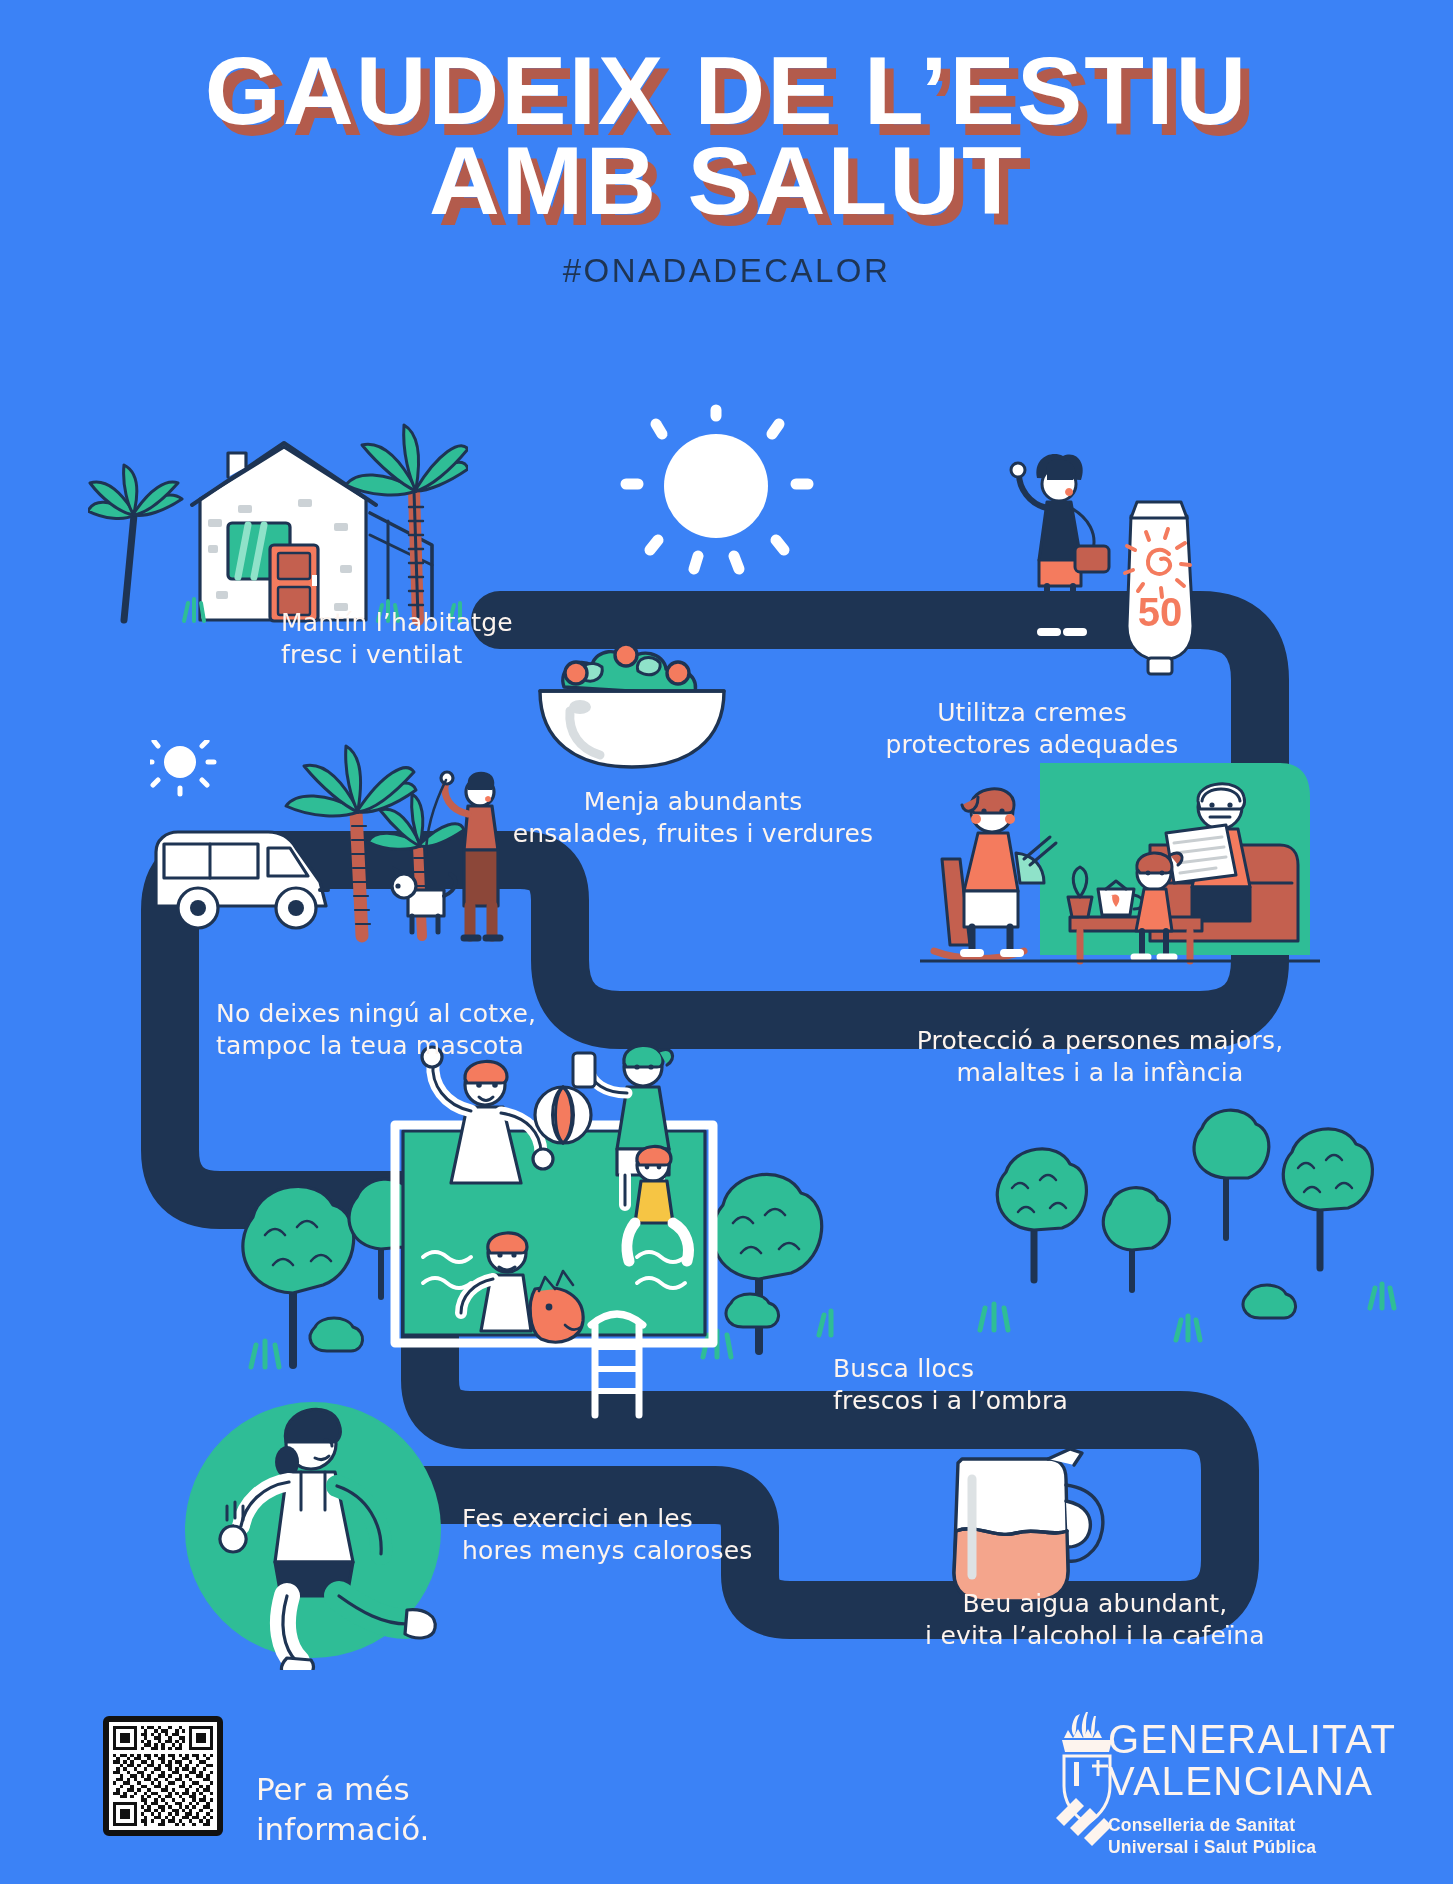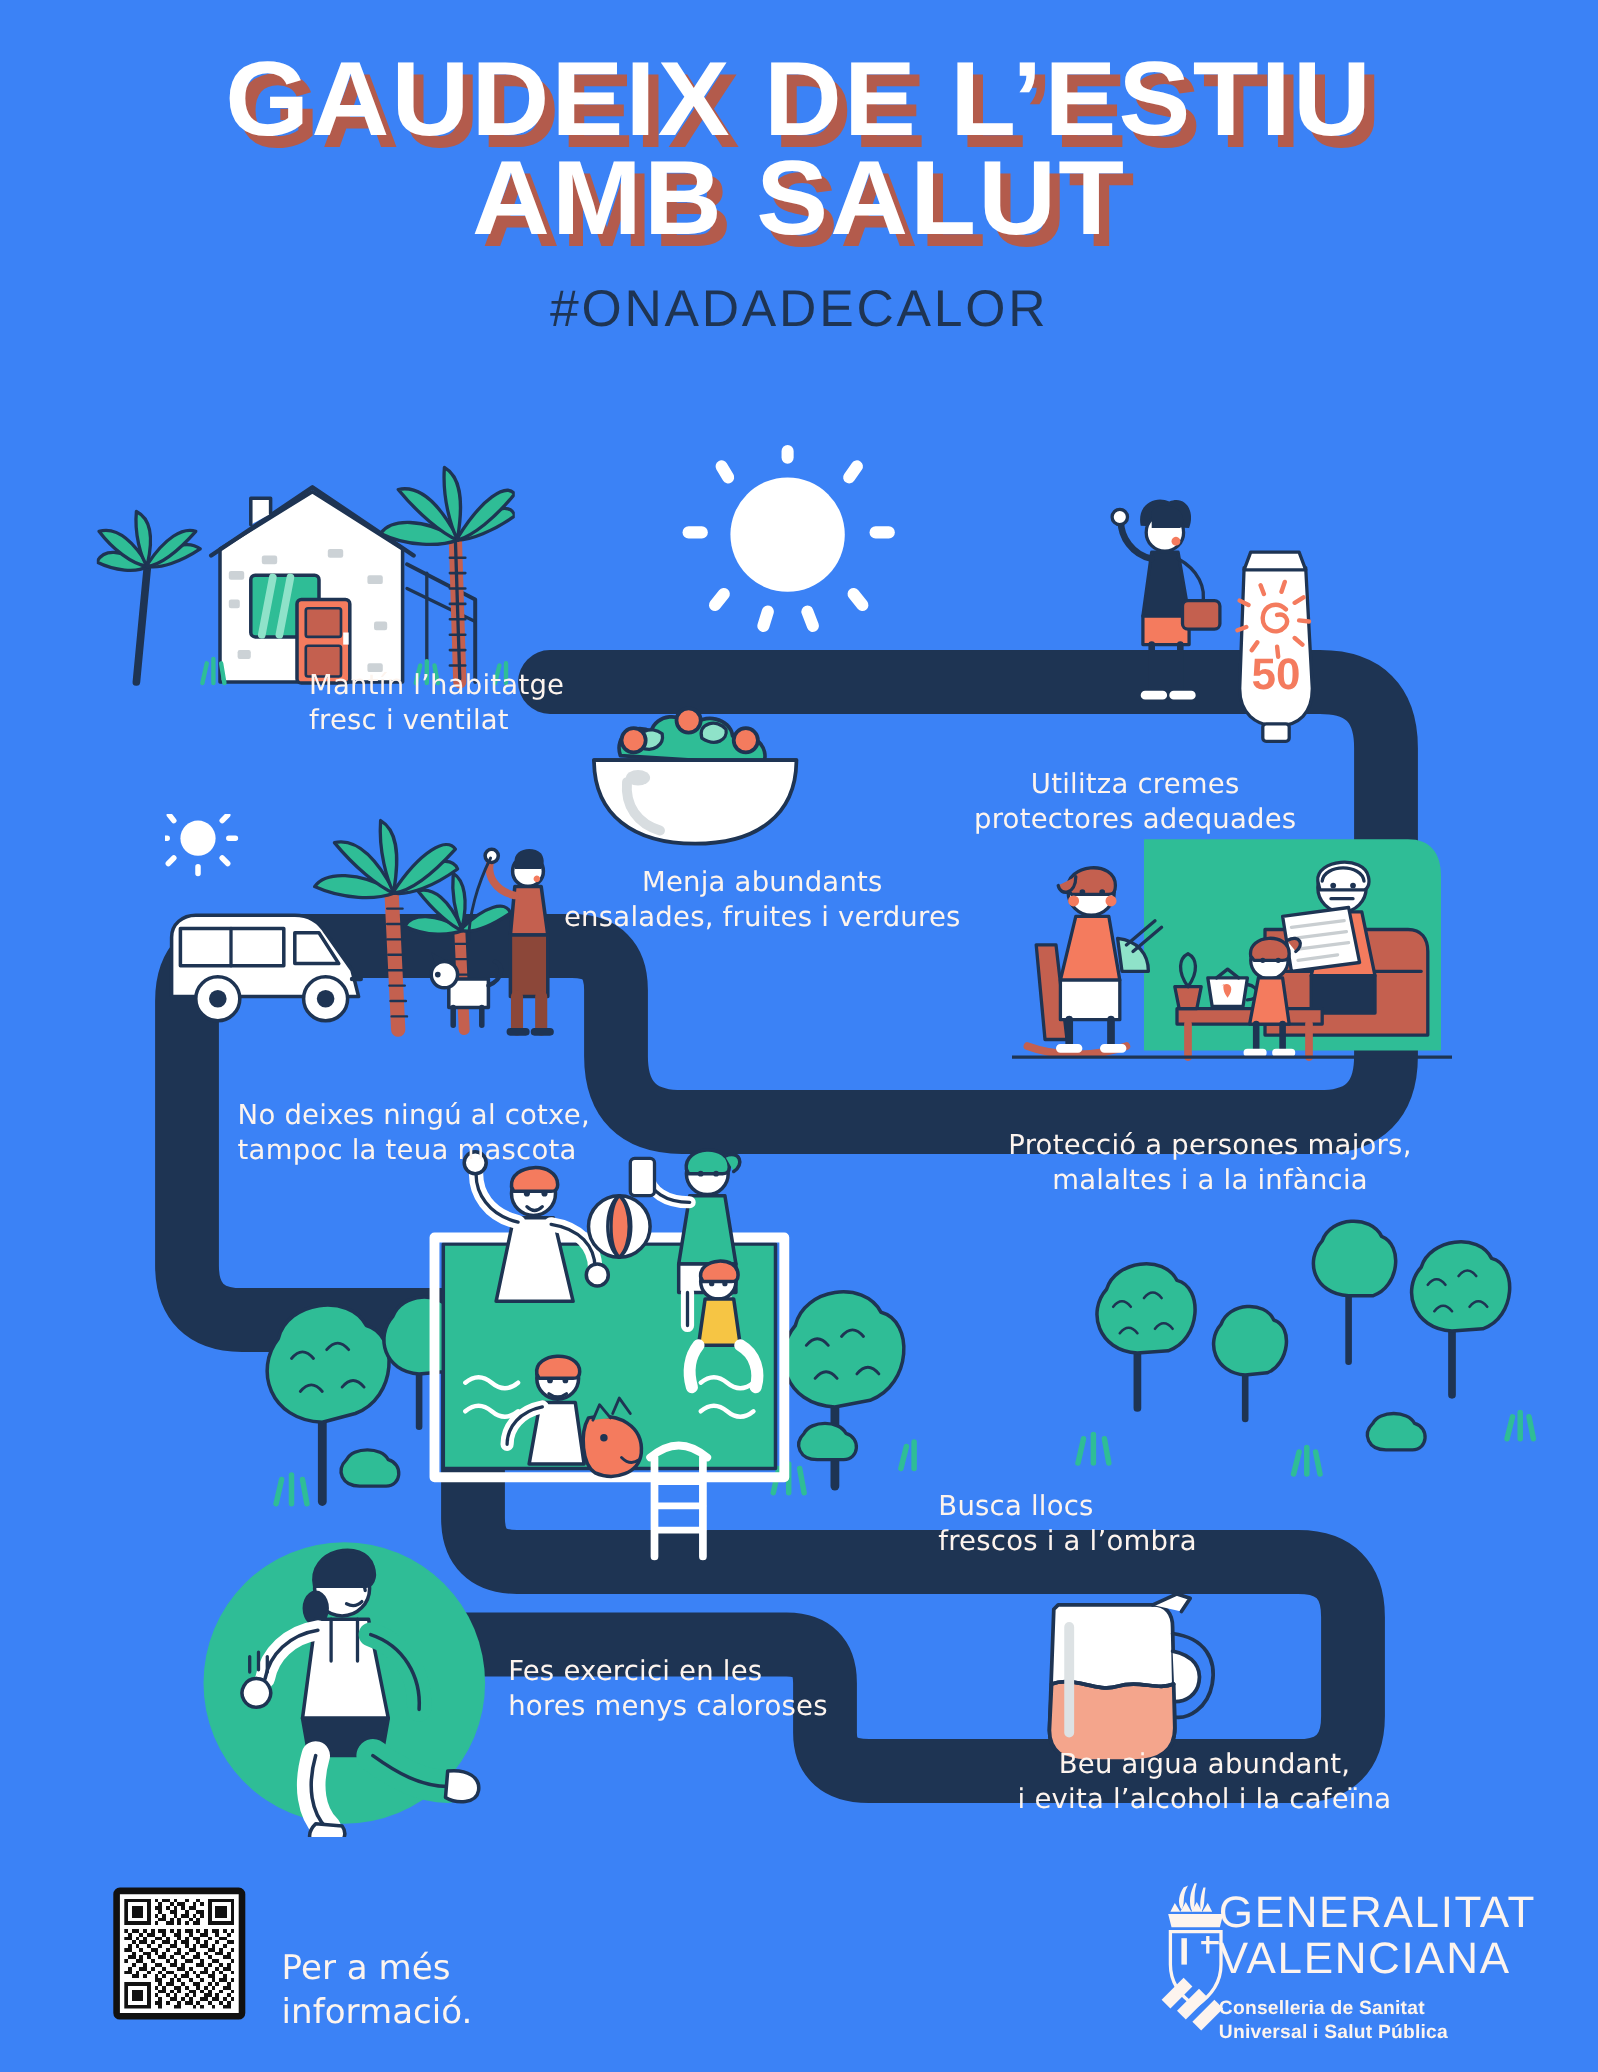--- a/index.html
+++ b/index.html
@@ -21,21 +21,21 @@
     letter-spacing:2px;
     line-height:0.94;
     text-shadow: 9px 11px 0 #b35b4c;
     transform: scaleX(1.02);
   }
   .title-1{ font-size:96px; }
   .title-2{ font-size:96px; }
   .hashtag{
     margin-top:26px;
     font-family:"Liberation Sans", sans-serif;
-    font-size:47px;
+    font-size:33px;
     color:#1e3453;
     letter-spacing:2.5px;
     font-weight:400;
   }
 
   
   .path-svg{ position:absolute; left:0; top:0; width:1453px; height:1884px; pointer-events:none; }
 
   
   .cap{
@@ -553,21 +553,21 @@
 
   <div class="cap center" style="left:493px; top:786px; width:400px;">Menja abundants
 ensalades, fruites i verdures</div>
 
   <div class="cap" style="left:216px; top:998px; width:360px;">No deixes ningú al cotxe,
 tampoc la teua mascota</div>
 
   <div class="cap center" style="left:880px; top:1025px; width:440px;">Protecció a persones majors,
 malaltes i a la infància</div>
 
-  <div class="cap" style="left:833px; top:1353px; width:300px;margin-left:20px;">Busca llocs
+  <div class="cap" style="left:833px; top:1353px; width:300px;">Busca llocs
 frescos i a l’ombra</div>
 
   <div class="cap" style="left:462px; top:1503px; width:330px;">Fes exercici en les
 hores menys caloroses</div>
 
   <div class="cap right" style="left:880px; top:1588px; width:430px;">Beu aigua abundant,
 i evita l’alcohol i la cafeïna</div>
 
   <div class="qr">
     <svg class="qrgrid" viewBox="0 0 29 29" shape-rendering="crispEdges">

